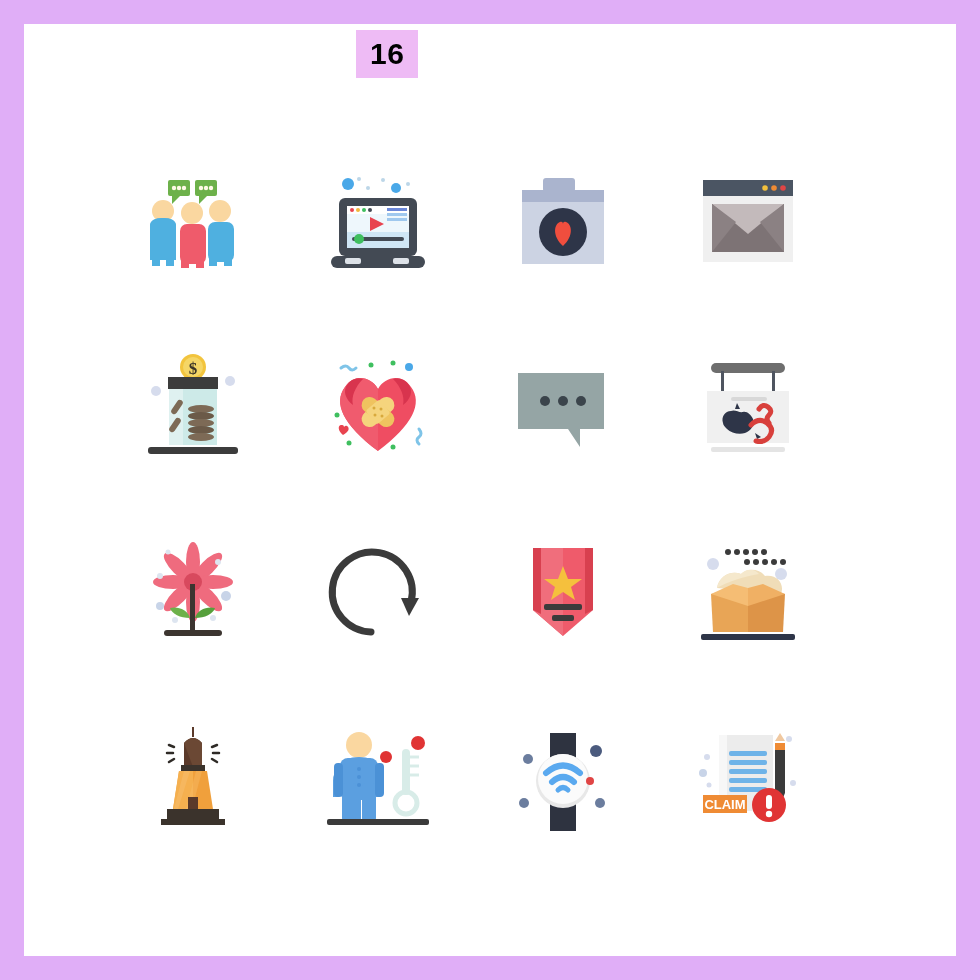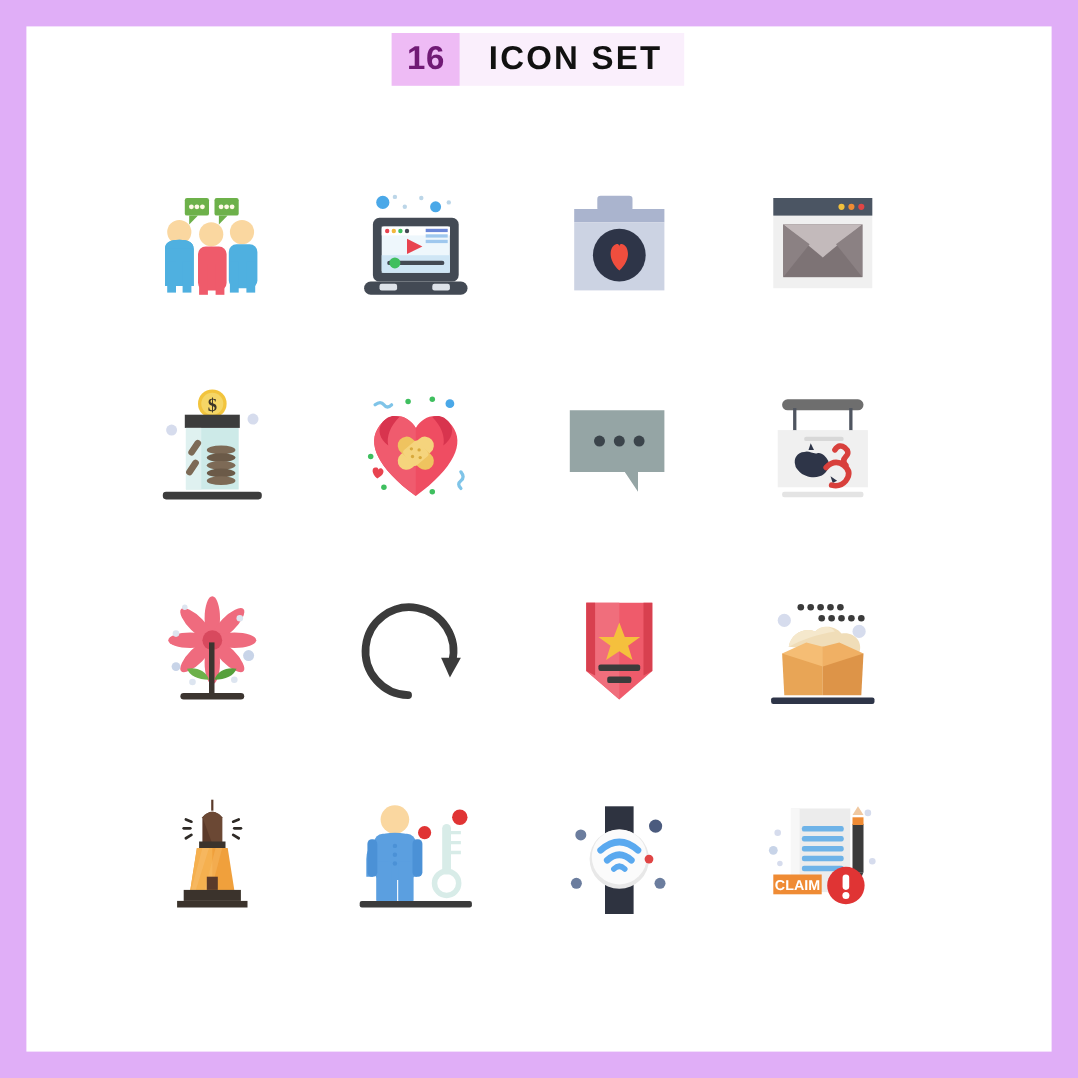--- a/index.html
+++ b/index.html
@@ -24,21 +24,21 @@
   .header {
     position: absolute;
     left: 332px;
     top: 6px;
     height: 48px;
     display: flex;
     align-items: stretch;
   }
   .header-count {
     background: #eebbf5;
-    color: #701a75;
+    color: #000000;
     font-size: 30px;
     font-weight: bold;
     line-height: 48px;
     padding: 0 14px;
     letter-spacing: 0.5px;
   }
   .header-title {
     background: #faeffc;
     color: #111111;
     font-size: 30px;
@@ -69,21 +69,20 @@
     display: block;
   }
 </style>
 </head>
 <body>
 
 <div class="page-frame">
 
   <div class="header">
     <div class="header-count">16</div>
-    <div class="header-title">ICON SET</div>
   </div>
 
   <div class="grid">
 
     <div class="cell">
       <svg width="110" height="110" viewBox="0 0 110 110">
         <rect x="30" y="14" width="22" height="16" rx="2" fill="#6db14a"></rect>
         <polygon points="34,30 34,38 42,30" fill="#6db14a"></polygon>
         <circle cx="36" cy="22" r="2.2" fill="#fff9e6"></circle>
         <circle cx="41" cy="22" r="2.2" fill="#fff9e6"></circle>

